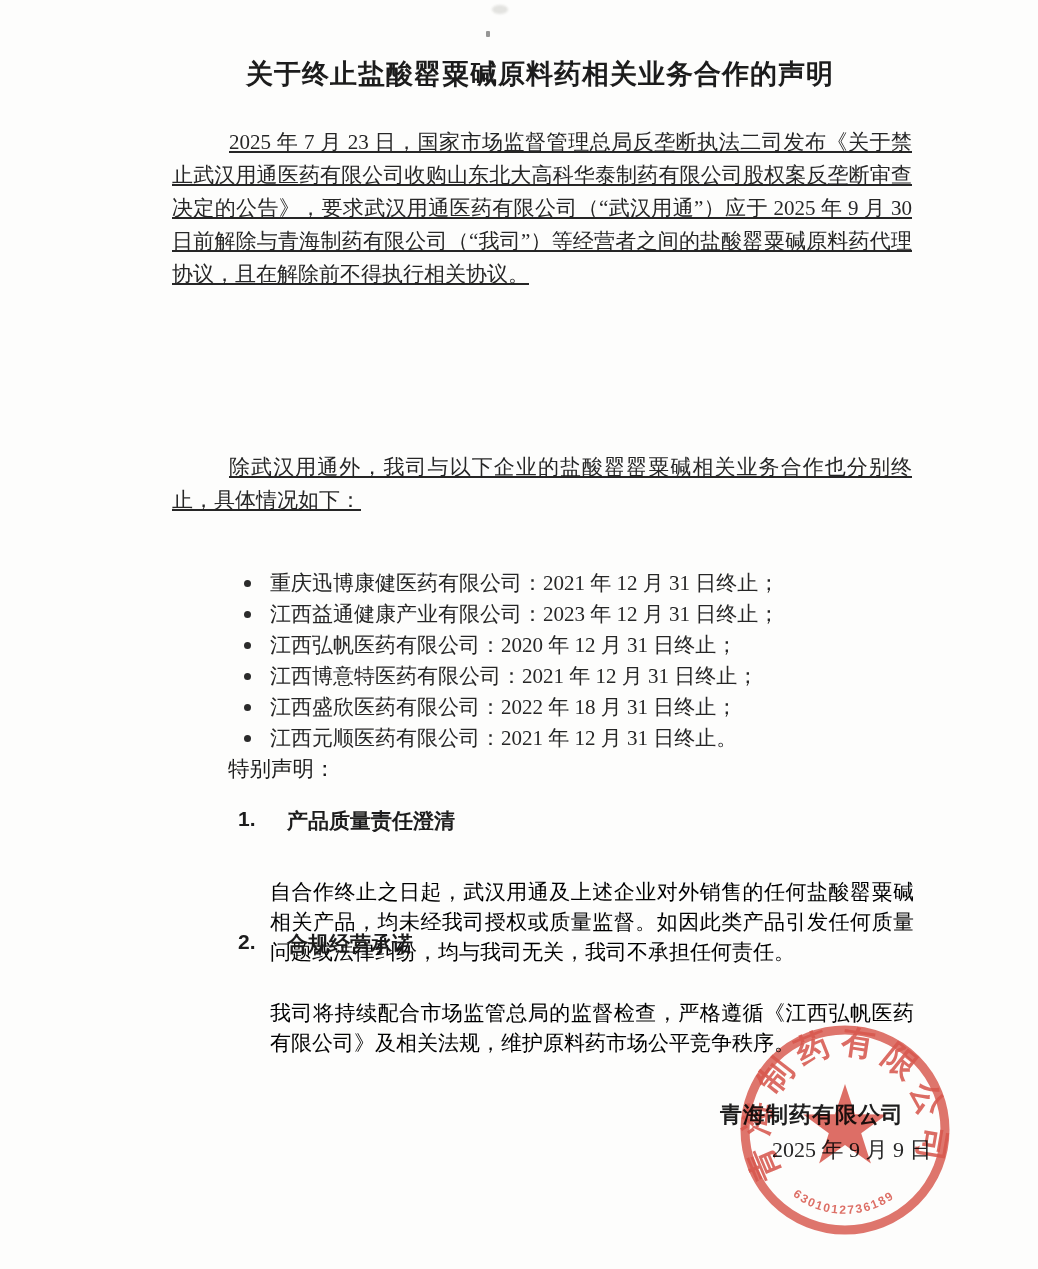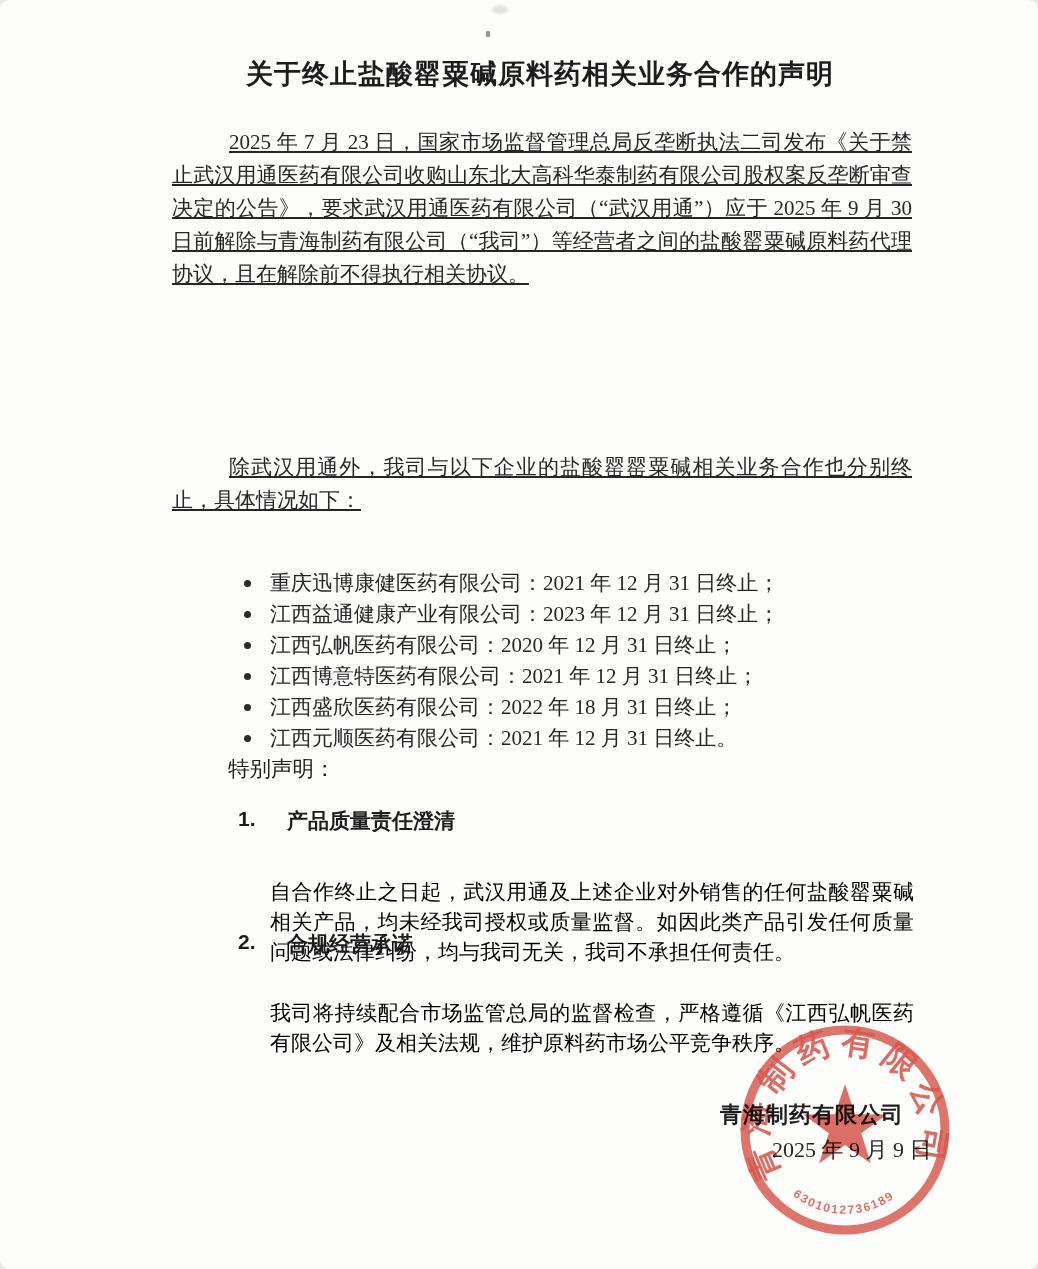--- a/index.html
+++ b/index.html
@@ -6,21 +6,20 @@
   body{background:#e8e8e8;}
   .page{
     position:relative;
     width:1038px;
     height:1269px;
     margin:0 auto;
     background:#fdfdfc;
     overflow:hidden;
     font-family:"Liberation Serif", serif;
     color:#262626;
-    border-radius:9px;
   }
   .abs{position:absolute;}
   .doc-title{
     top:56px; left:60px; width:960px;
     text-align:center;
     font-family:"Liberation Sans", sans-serif;
     font-weight:700;
     font-size:27px;
     letter-spacing:1px;
     color:#1c1c1c;

